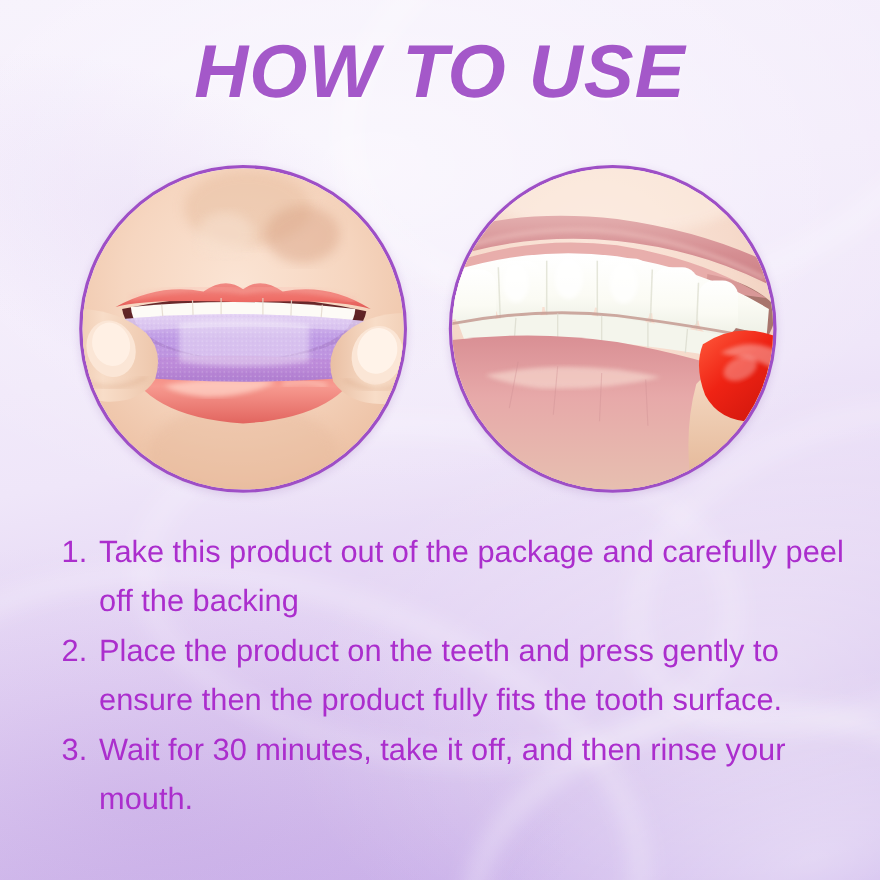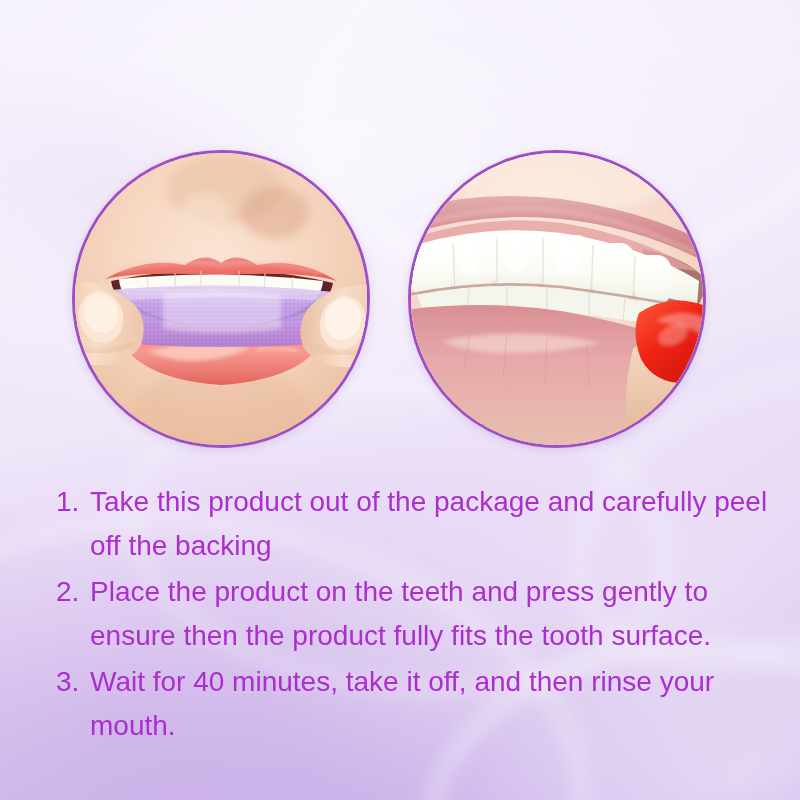--- a/index.html
+++ b/index.html
@@ -87,20 +87,21 @@
     <div class="w w3"></div>
     <div class="w w4"></div>
     <div class="w w5"></div>
     <div class="swirl s1"></div>
     <div class="swirl s2"></div>
     <div class="swirl s3"></div>
     <div class="swirl s4"></div>
     <div class="swirl s5"></div>
   </div>
 
+  <div id="title">HOW TO USE</div>
 
   <div class="photo" id="photo-left">
     <svg viewBox="0 0 292 292" preserveAspectRatio="xMidYMid slice">
       <defs>
         <radialGradient id="skinL" cx="48%" cy="36%" r="78%">
           <stop offset="0%" stop-color="#fbe4d4"></stop>
           <stop offset="45%" stop-color="#f6d6c0"></stop>
           <stop offset="78%" stop-color="#eec4a8"></stop>
           <stop offset="100%" stop-color="#e0ac8e"></stop>
         </radialGradient>
@@ -307,18 +308,18 @@
       <span class="step-text">Take this product out of the package and carefully peel off the backing</span>
     </div>
 
     <div class="step">
       <span class="step-num">2.</span>
       <span class="step-text">Place the product on the teeth and press gently to ensure then the product fully fits the tooth surface.</span>
     </div>
 
     <div class="step">
       <span class="step-num">3.</span>
-      <span class="step-text">Wait for 40 minutes, take it off, and then rinse your mouth.</span>
+      <span class="step-text">Wait for 30 minutes, take it off, and then rinse your mouth.</span>
     </div>
 
   </div>
 
 </div>
 
 </body></html>

